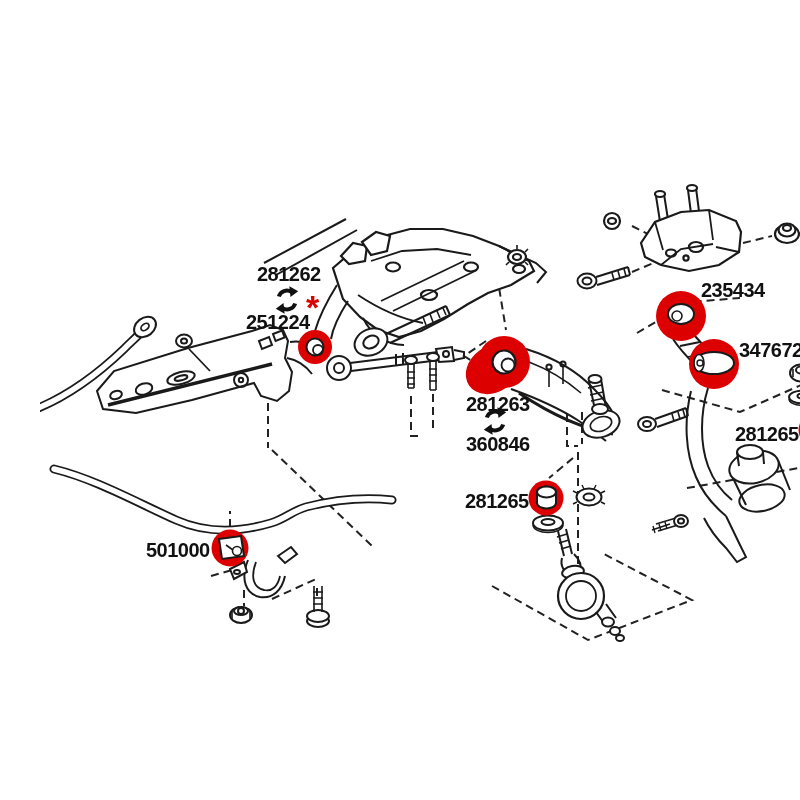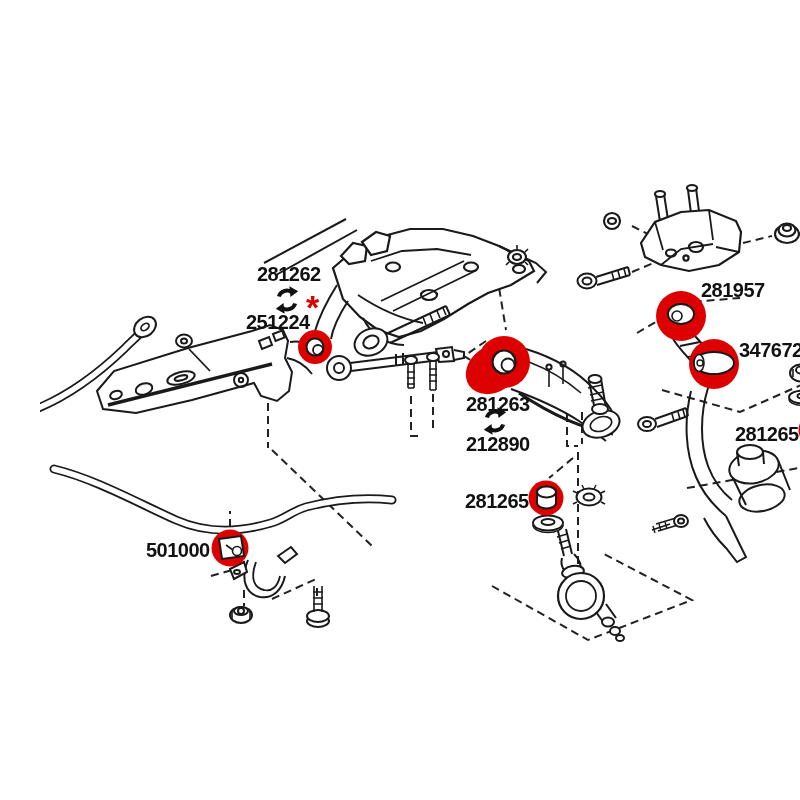--- a/index.html
+++ b/index.html
@@ -263,24 +263,24 @@
       <circle cx="190" cy="548" r="18.5" fill="#dd0000"></circle>
       <path d="M179,539 L201,536 L204,556 L182,559 Z" fill="#fff" stroke="#1a1a1a" stroke-width="2"></path>
       <circle cx="197" cy="551" r="4.5" fill="#fff" stroke="#1a1a1a" stroke-width="1.6"></circle>
       <path d="M186,545 L193,550" stroke="#1a1a1a" stroke-width="1.6"></path>
     </g>
   </g>
 </svg>
 
 <div class="part-label" style="left:217px;top:263px;">281262</div>
 <div class="part-label" style="left:206px;top:311px;">251224</div>
-<div class="part-label" style="left:661px;top:279px;">281957</div>
+<div class="part-label" style="left:661px;top:279px;">235434</div>
 <div class="part-label" style="left:699px;top:339px;">347672</div>
 <div class="part-label" style="left:426px;top:393px;">281263</div>
-<div class="part-label" style="left:426px;top:433px;">212890</div>
+<div class="part-label" style="left:426px;top:433px;">360846</div>
 <div class="part-label" style="left:425px;top:490px;">281265</div>
 <div class="part-label" style="left:695px;top:423px;">281265</div>
 <div class="part-label" style="left:106px;top:539px;">501000</div>
 
 <div class="asterisk" style="left:266px;top:290px;">*</div>
 
 <svg class="swap-icon" style="left:233px;top:286px;" width="28" height="28" viewBox="0 0 24 24">
   <path d="M5,9 A7.2,7.2 0 0 1 16,5.2" fill="none" stroke="#111" stroke-width="3.4"></path>
   <polygon points="14,0.2 21.6,4.4 15,9.4" fill="#111"></polygon>
   <path d="M19,15 A7.2,7.2 0 0 1 8,18.8" fill="none" stroke="#111" stroke-width="3.4"></path>

